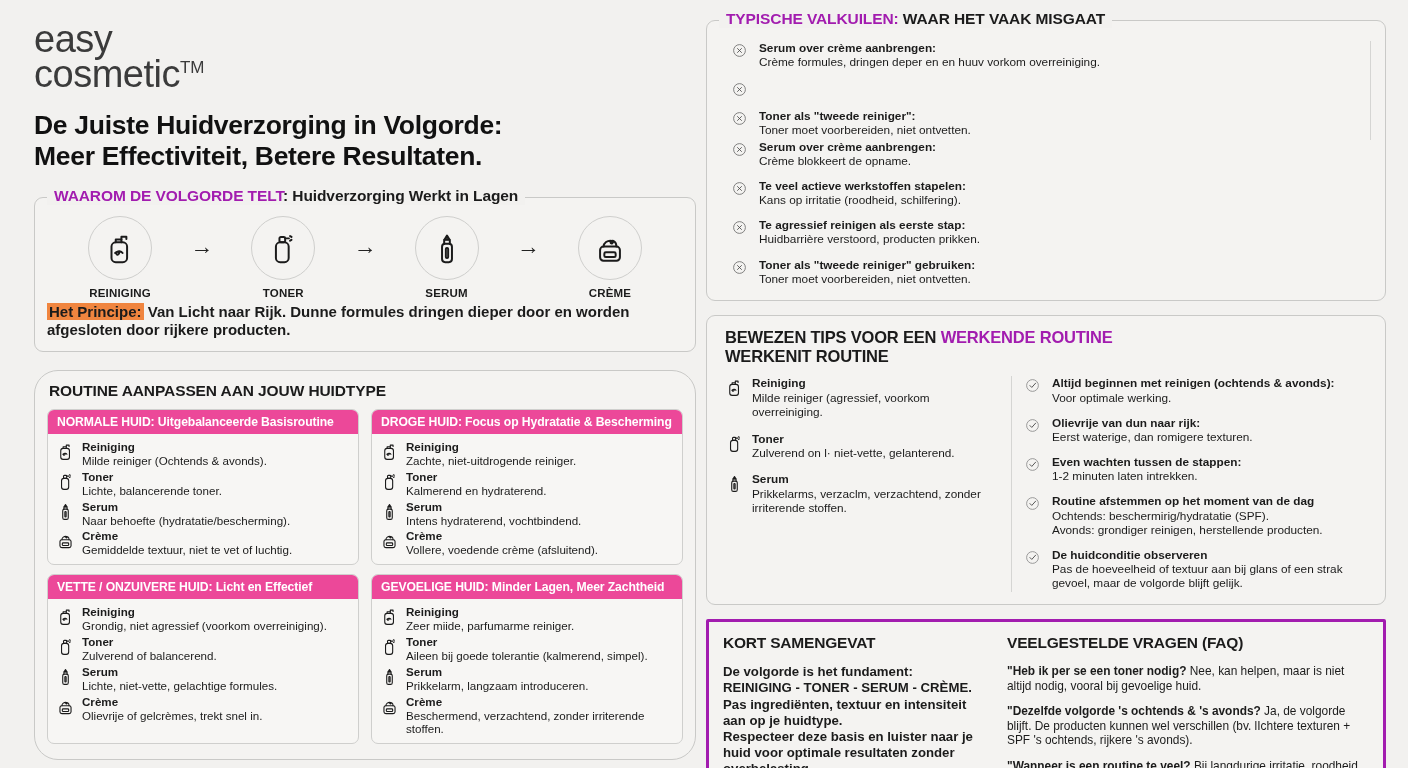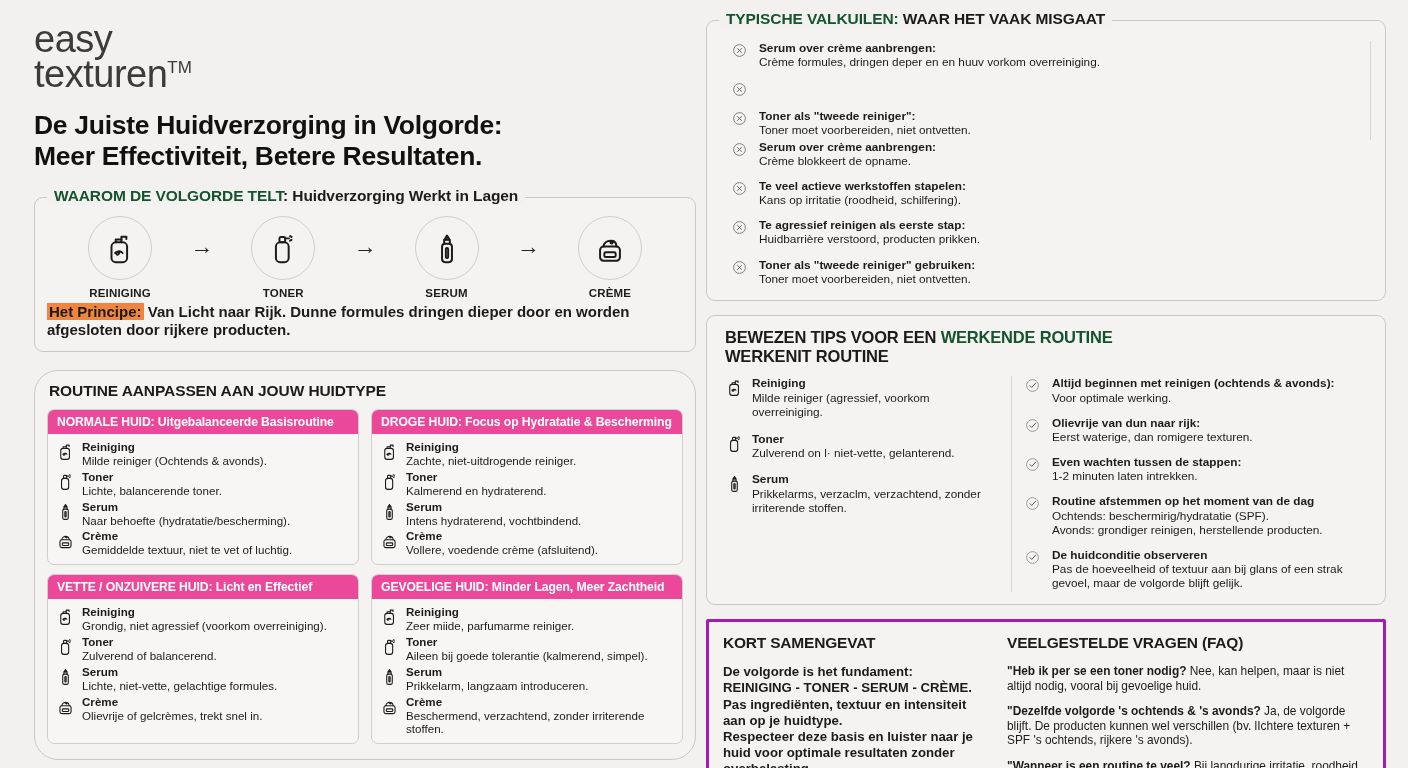--- a/index.html
+++ b/index.html
@@ -16,21 +16,21 @@
   .left{width:706px;box-sizing:border-box;padding:22px 10px 8px 34px;display:flex;flex-direction:column;}
   .logo{font-size:38px;line-height:0.92;font-weight:400;color:#3b3b3b;letter-spacing:-0.5px;}
   .logo .tm{font-size:17px;vertical-align:super;letter-spacing:0;}
   .headline{margin-top:18px;font-size:26.5px;line-height:1.19;font-weight:bold;letter-spacing:-0.3px;color:#111;}
 
   .panel{border:1px solid #c9c9c7;border-radius:9px;background:#f4f3f1;position:relative;}
   .panel-legend{
     position:absolute;top:-11px;left:12px;background:#f2f1ef;padding:0 7px;
     font-size:15.5px;font-weight:bold;white-space:nowrap;letter-spacing:-0.1px;
   }
-  .orange{color:#14532d;}
+  .orange{color:#a21caf;}
 
   .why{margin-top:24px;height:153px;}
   .flow{display:flex;align-items:flex-start;justify-content:space-around;padding:18px 26px 0 26px;}
   .flow-step{display:flex;flex-direction:column;align-items:center;width:96px;}
   .circ{width:62px;height:62px;border-radius:50%;border:1px solid #cfcfcd;display:flex;align-items:center;justify-content:center;background:#f4f3f1;}
   .flow-label{margin-top:7px;font-size:11.5px;font-weight:bold;letter-spacing:0.2px;}
   .arrow{display:flex;align-items:center;height:62px;font-size:23px;color:#222;}
   .principle{padding:4px 12px 0 12px;font-size:15px;font-weight:bold;line-height:1.23;}
   .hl{background:#f0853f;padding:0 2px;}
 
@@ -79,21 +79,21 @@
 </style>
 </head>
 <body>
 
 <div class="page">
 
   <div class="left">
 
     <div class="logo">
       <div>easy</div>
-      <div><span>texturen</span><span class="tm">TM</span></div>
+      <div><span>cosmetic</span><span class="tm">TM</span></div>
     </div>
 
     <div class="headline" id="headline">De Juiste Huidverzorging in Volgorde:<br>Meer Effectiviteit, Betere Resultaten.</div>
 
     <div class="panel why">
       <div class="panel-legend">
         <span class="orange">WAAROM DE VOLGORDE TELT</span><span>: Huidverzorging Werkt in Lagen</span>
       </div>
       <div class="flow" id="flow">
           <div class="flow-step">

